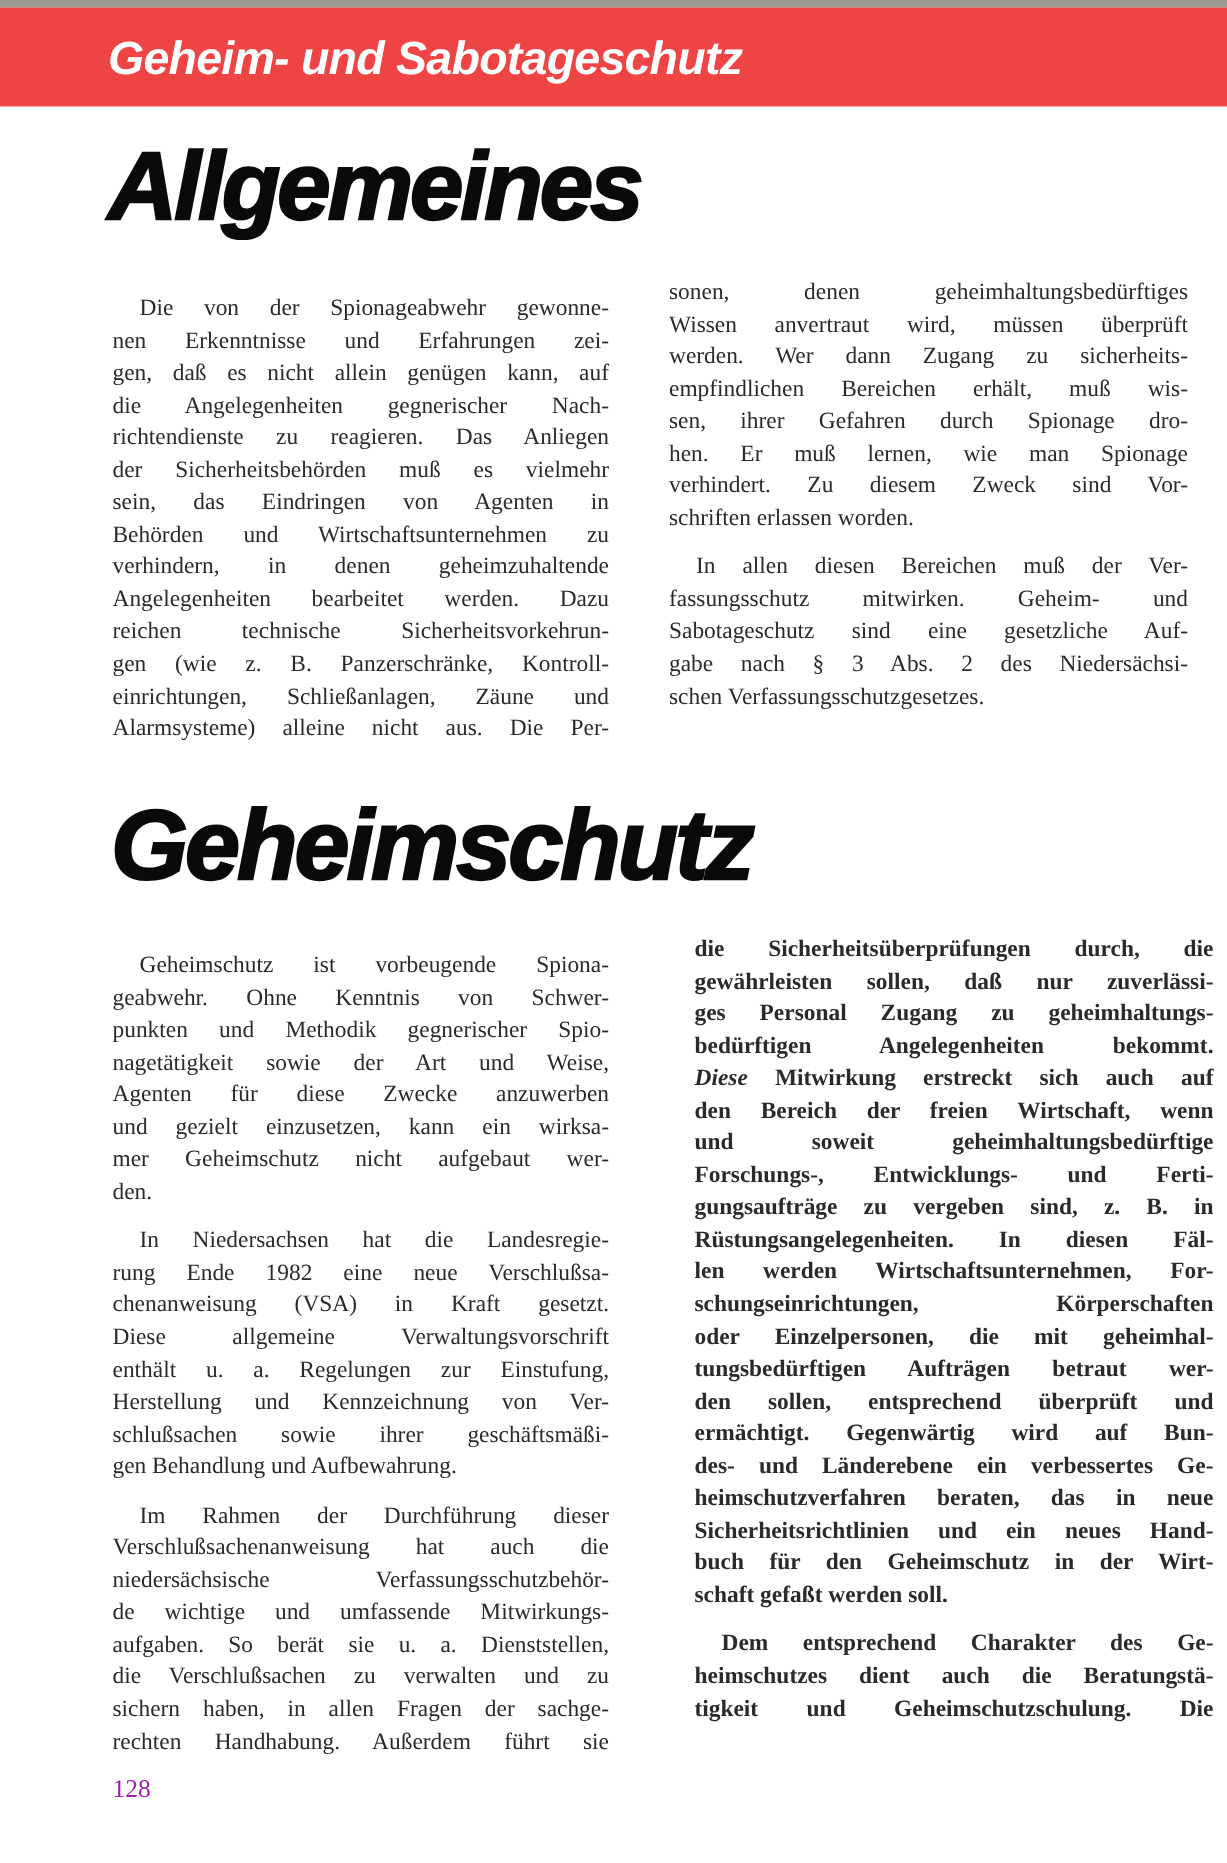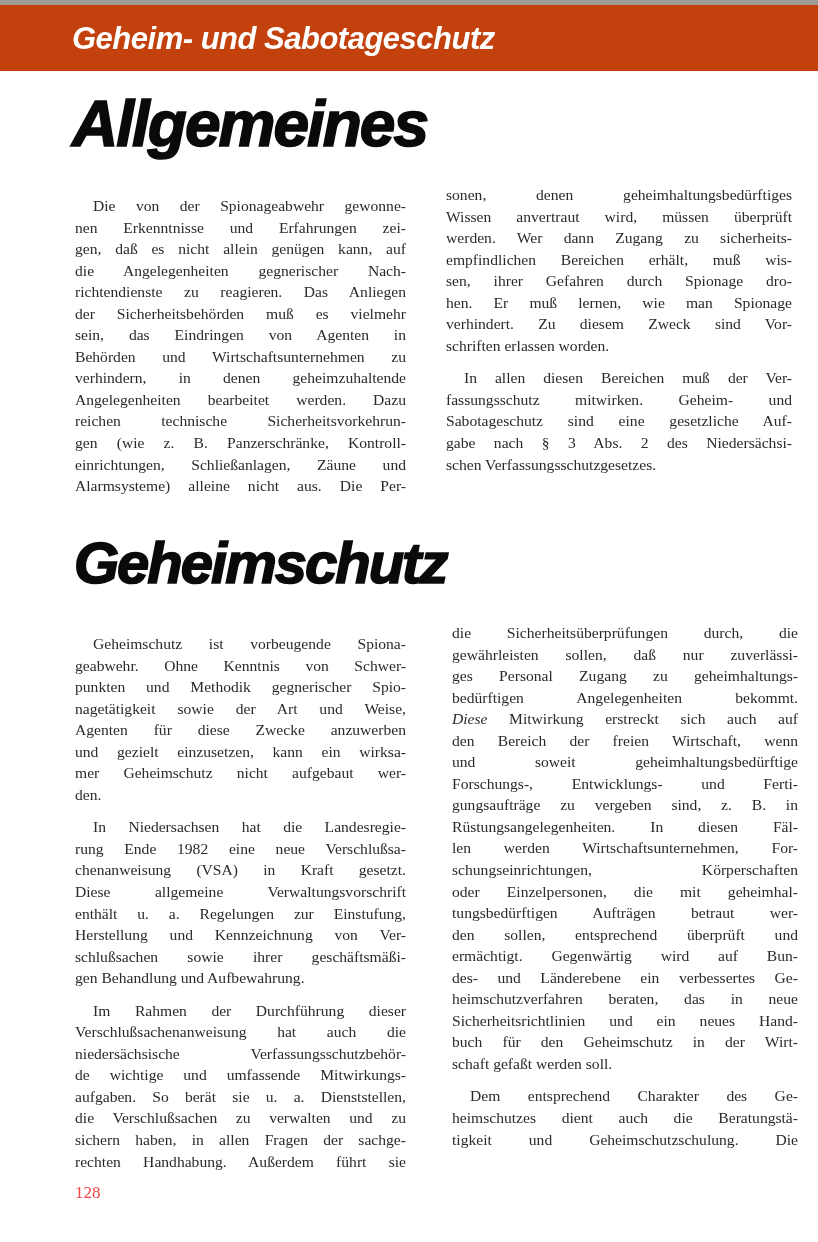--- a/index.html
+++ b/index.html
@@ -2,48 +2,48 @@
 <html><head>
 <meta charset="utf-8">
 <style>
   html, body { margin: 0; padding: 0; }
   body {
     width: 818px; height: 1242px; background: #ffffff; position: relative; overflow: hidden;
     font-family: "Liberation Serif", "DejaVu Serif", serif; color: #2a2a2a;
   }
   .topstrip { position: absolute; left: 0; top: 0; width: 818px; height: 5px; background: #9c9c94; }
   .banner {
-    position: absolute; left: 0; top: 5px; width: 818px; height: 66px; background: #c2410c;
+    position: absolute; left: 0; top: 5px; width: 818px; height: 66px; background: #ef4444;
   }
   .banner-title {
     position: absolute; left: 72px; top: 14px; margin: 0;
     font-family: "Liberation Sans", "DejaVu Sans", sans-serif; font-weight: 700; font-style: italic;
     font-size: 31px; color: #ffffff; letter-spacing: -0.5px; line-height: 40px; white-space: nowrap;
   }
   .heading {
     position: absolute; margin: 0;
     font-family: "Liberation Sans", "DejaVu Sans", sans-serif; font-weight: 900; font-style: italic;
     color: #0a0a0a; letter-spacing: -2px; white-space: nowrap; text-align: right;
     -webkit-text-stroke: 1.6px #0a0a0a;
   }
   .h1 { left: 72px; top: 88px; font-size: 64px; line-height: 72px; }
-  .h2 { left: 74px; top: 526px; font-size: 58px; line-height: 74px; }
+  .h2 { left: 74px; top: 526px; font-size: 66px; line-height: 74px; }
   .col {
     position: absolute; font-size: 15.6px; line-height: 21.55px; text-align: justify;
     hyphens: manual;
   }
   .c1a { left: 75px; top: 184px; width: 331px; }
   .c1b { left: 446px; top: 184px; width: 346px; }
   .c2a { left: 75px; top: 622px; width: 331px; }
-  .c2b { left: 452px; top: 622px; width: 346px; }
+  .c2b { left: 463px; top: 622px; width: 346px; font-weight: bold; }
   .line { display: block; text-align: justify; text-align-last: justify; white-space: nowrap; }
   .line.last { text-align-last: left; }
   .line.ind { padding-left: 18px; margin-top: 11px; }
   .pagenum {
-    position: absolute; left: 75px; top: 1183px; font-size: 17px; color: #ef4444;
+    position: absolute; left: 75px; top: 1183px; font-size: 17px; color: #a21caf;
   }
 </style>
 </head>
 <body>
 
 <div class="topstrip"></div>
 <header class="banner">
   <h2 class="banner-title">Geheim- und Sabotageschutz</h2>
 </header>
 

